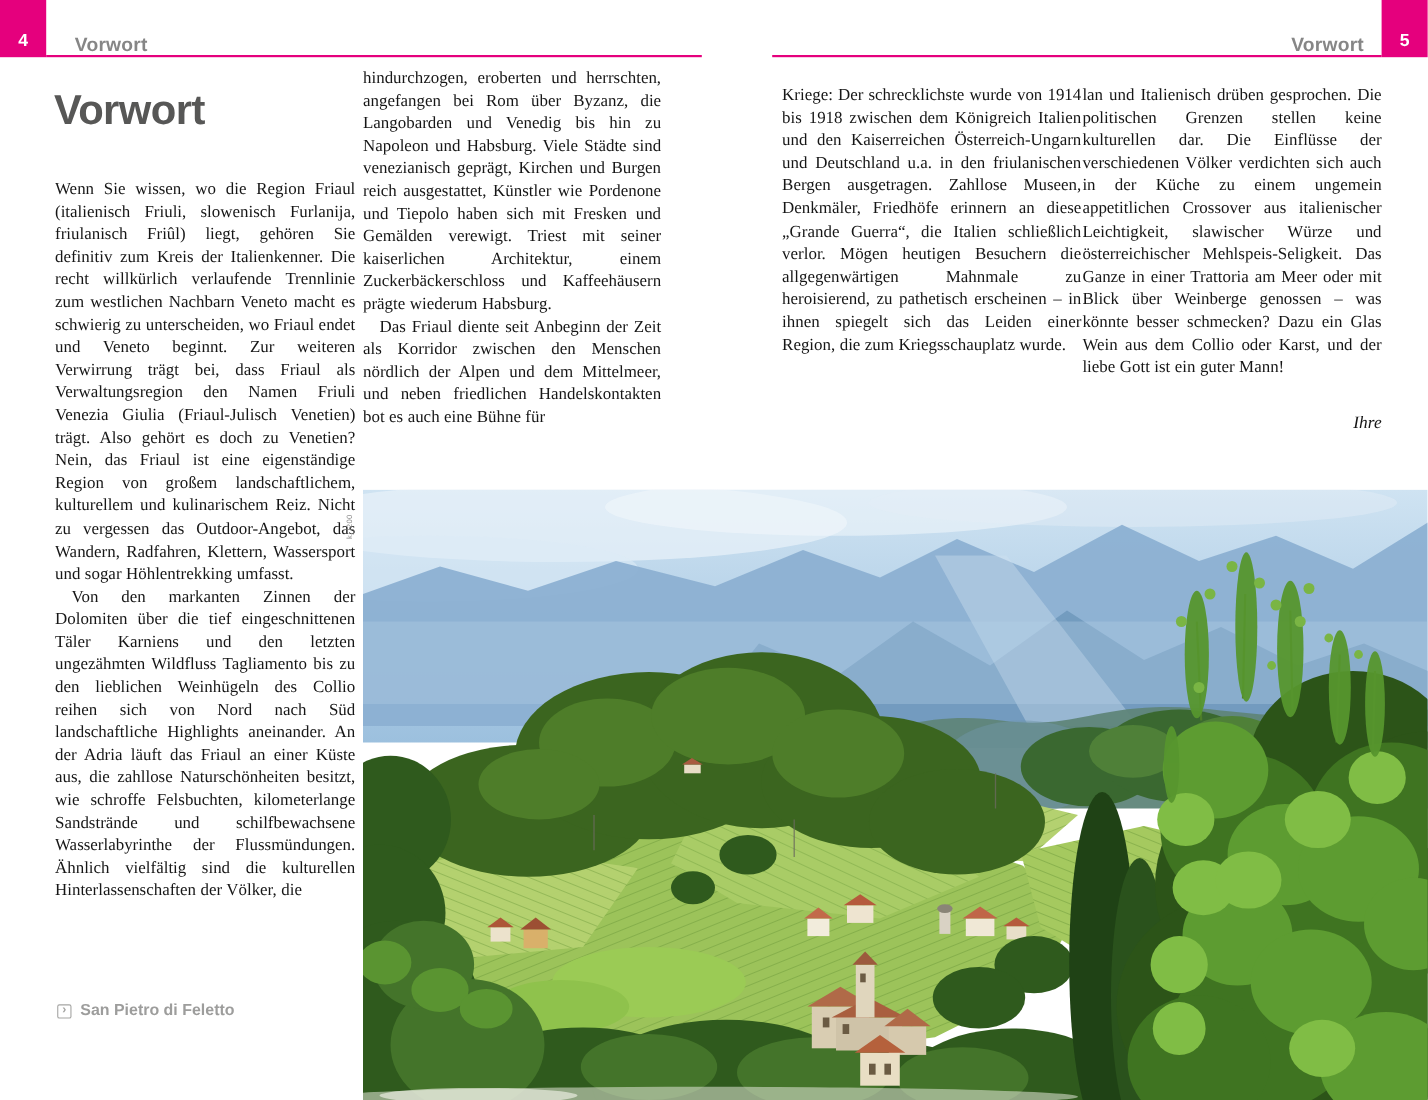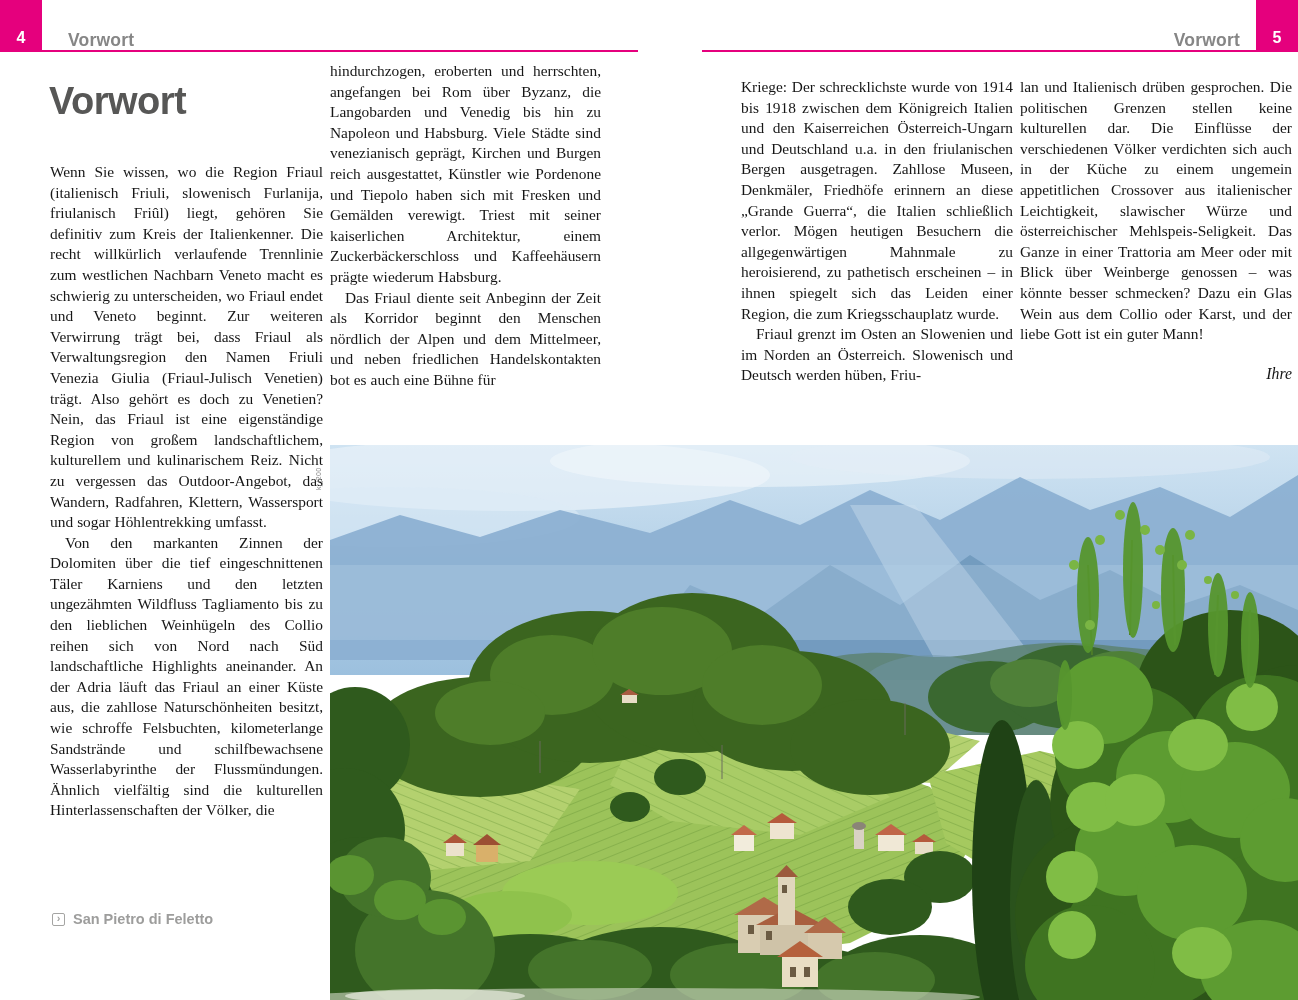--- a/index.html
+++ b/index.html
@@ -25,21 +25,21 @@
     font-size:38px;letter-spacing:-.5px;color:#575756;line-height:1;
   }
   
   .col{
     text-align:justify;font-size:15.4px;line-height:20.6px;
     hyphens:auto;-webkit-hyphens:auto;word-spacing:.2px;
   }
   .col p{margin:0;}
   .col p.indent{text-indent:15px;}
   .signature{
-    margin-top:18px;text-align:right;font-style:italic;font-size:15.8px;line-height:21px;color:#161616;
+    margin-top:29px;text-align:right;font-style:italic;font-size:15.8px;line-height:21px;color:#161616;
   }
   
   figure.photo{margin:0;left:330px;top:445px;width:968px;height:555px;overflow:hidden;}
   figure.photo svg{display:block;width:100%;height:100%;}
   .photo-credit{
     left:315px;top:438px;height:52px;width:11px;
     writing-mode:vertical-rl;transform:rotate(180deg);
     font-family:"Liberation Sans",sans-serif;font-size:7px;color:#8a8a8a;letter-spacing:.3px;
     text-align:left;
   }
@@ -70,27 +70,26 @@
 </div>
 
 <h1 class="abs page-title" style="left:49px;top:82px;">Vorwort</h1>
 
 <div class="abs col" lang="de" style="left:50px;top:162px;width:273px;">
     <p>Wenn Sie wissen, wo die Region Friaul (italienisch Friuli, slowenisch Furlanija, friulanisch Friûl) liegt, gehören Sie definitiv zum Kreis der Italienkenner. Die recht willkürlich verlaufende Trennlinie zum westlichen Nachbarn Veneto macht es schwierig zu unterscheiden, wo Friaul endet und Veneto beginnt. Zur weiteren Verwirrung trägt bei, dass Friaul als Verwaltungsregion den Namen Friuli Venezia Giulia (Friaul-Julisch Venetien) trägt. Also gehört es doch zu Venetien? Nein, das Friaul ist eine eigenständige Region von großem landschaftlichem, kulturellem und kulinarischem Reiz. Nicht zu vergessen das Outdoor-Angebot, das Wandern, Radfahren, Klettern, Wassersport und sogar Höhlentrekking umfasst.</p>
     <p class="indent">Von den markanten Zinnen der Dolomiten über die tief eingeschnittenen Täler Karniens und den letzten ungezähmten Wildfluss Tagliamento bis zu den lieblichen Weinhügeln des Collio reihen sich von Nord nach Süd landschaftliche Highlights aneinander. An der Adria läuft das Friaul an einer Küste aus, die zahllose Naturschönheiten besitzt, wie schroffe Felsbuchten, kilometerlange Sandstrände und schilfbewachsene Wasserlabyrinthe der Flussmündungen. Ähnlich vielfältig sind die kulturellen Hinterlassenschaften der Völker, die</p>
   </div>
 <div class="abs col" lang="de" style="left:330px;top:61px;width:271px;">
     <p>hindurchzogen, eroberten und herrschten, angefangen bei Rom über Byzanz, die Langobarden und Venedig bis hin zu Napoleon und Habsburg. Viele Städte sind venezianisch geprägt, Kirchen und Burgen reich ausgestattet, Künstler wie Pordenone und Tiepolo haben sich mit Fresken und Gemälden verewigt. Triest mit seiner kaiserlichen Architektur, einem Zuckerbäckerschloss und Kaffeehäusern prägte wiederum Habsburg.</p>
-    <p class="indent">Das Friaul diente seit Anbeginn der Zeit als Korridor beginnt den Menschen nördlich der Alpen und dem Mittelmeer, und neben friedlichen Handelskontakten bot es auch eine Bühne für</p>
+    <p class="indent">Das Friaul diente seit Anbeginn der Zeit als Korridor zwischen den Menschen nördlich der Alpen und dem Mittelmeer, und neben friedlichen Handelskontakten bot es auch eine Bühne für</p>
   </div>
-<div class="abs col" lang="de" style="left:741px;top:77px;width:272px;">
+<div class="abs col" lang="de" style="left:711px;top:77px;width:272px;">
     <p>Kriege: Der schrecklichste wurde von 1914 bis 1918 zwischen dem Königreich Italien und den Kaiserreichen Österreich-Ungarn und Deutschland u.a. in den friulanischen Bergen ausgetragen. Zahllose Museen, Denkmäler, Friedhöfe erinnern an diese „Grande Guerra“, die Italien schließlich verlor. Mögen heutigen Besuchern die allgegenwärtigen Mahnmale zu heroisierend, zu pathetisch erscheinen – in ihnen spiegelt sich das Leiden einer Region, die zum Kriegsschauplatz wurde.</p>
-    <p class="indent">Friaul grenzt im Osten an Slowenien und im Norden an Österreich. Slowenisch und Deutsch werden hüben, Friu-</p>
   </div>
-<div class="abs col" lang="de" style="left:1020px;top:77px;width:272px;">
+<div class="abs col" lang="de" style="left:984px;top:77px;width:272px;">
   <div>
       <p>lan und Italienisch drüben gesprochen. Die politischen Grenzen stellen keine kulturellen dar. Die Einflüsse der verschiedenen Völker verdichten sich auch in der Küche zu einem ungemein appetitlichen Crossover aus italienischer Leichtigkeit, slawischer Würze und österreichischer Mehlspeis-Seligkeit. Das Ganze in einer Trattoria am Meer oder mit Blick über Weinberge genossen – was könnte besser schmecken? Dazu ein Glas Wein aus dem Collio oder Karst, und der liebe Gott ist ein guter Mann!</p>
     </div>
   <div class="signature">
     <div>Ihre</div>
   </div>
 </div>
 
 <div class="abs photo-credit">k_j200</div>
 

